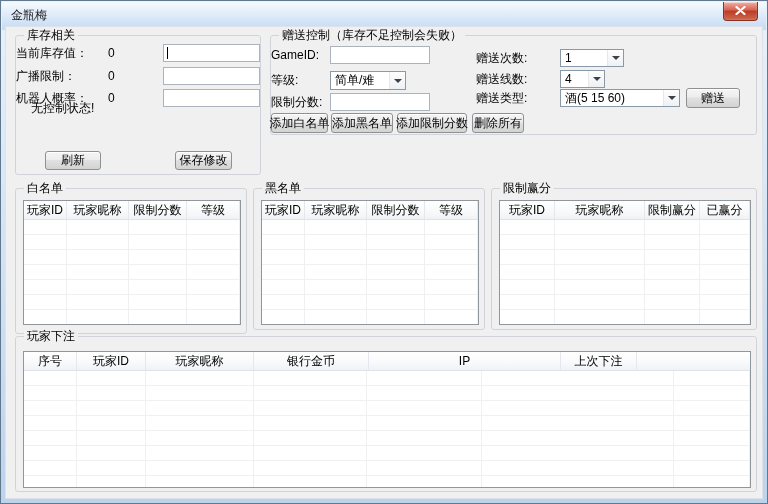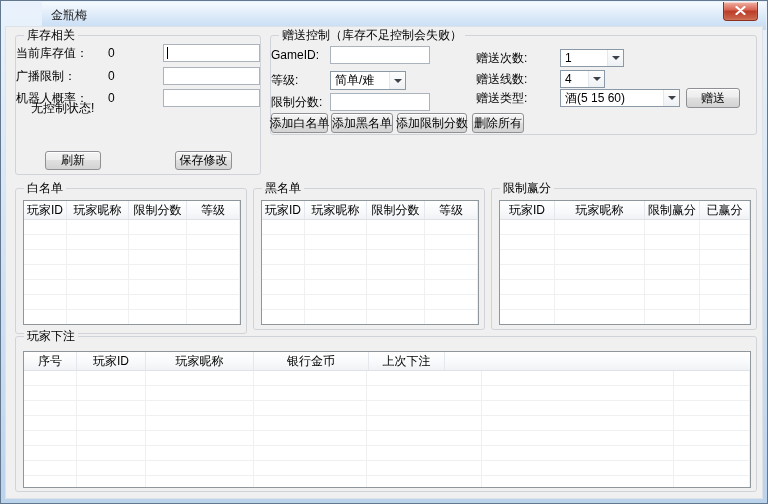--- a/index.html
+++ b/index.html
@@ -3,21 +3,21 @@
 <meta charset="utf-8">
 <style>
   html,body{margin:0;padding:0;background:#fff;}
   .window{
     position:relative;width:768px;height:504px;box-sizing:border-box;
     font-family:"Liberation Sans","DejaVu Sans",sans-serif;font-size:12px;color:#000;
     border:1px solid #62788f;
     background:linear-gradient(180deg,#e9f2fc,#bcd3ec);
   }
   .titlebar{position:absolute;left:1px;top:1px;right:1px;height:28px;
-    background:linear-gradient(180deg,#f5fafe,#e2edfa 40%,#cfe2f6 75%,#c7dcf2);margin-left:40px;}
+    background:linear-gradient(180deg,#f5fafe,#e2edfa 40%,#cfe2f6 75%,#c7dcf2);}
   .title-text{position:absolute;left:9px;top:5px;color:#1c1c1c;}
   .close-btn{position:absolute;top:0;right:8px;width:35px;height:19px;box-sizing:border-box;
     background:linear-gradient(180deg,#efb3a5,#d8604f 45%,#ba3b28 50%,#cc6a4f);
     border:1px solid #8d2e1f;border-top:none;border-radius:0 0 4px 4px;
     display:flex;align-items:center;justify-content:center;
     box-shadow:inset 0 1px 0 rgba(255,255,255,.45), inset 0 0 2px rgba(255,255,255,.3);}
   .client{position:absolute;left:4px;top:25px;right:4px;bottom:4px;background:#f0f0f0;border:1px solid #dde2e8;box-sizing:border-box;}
 
   .gb{position:absolute;border:1px solid #d0d4da;border-radius:3px;box-sizing:border-box;}
   .gt{position:absolute;top:-8px;left:8px;background:#f0f0f0;padding:0 3px;line-height:15px;white-space:nowrap;}
@@ -204,20 +204,21 @@
     </div>
 
     <div class="gb" style="left:9px;top:309px;width:742px;height:156px;">
       <span class="gt">玩家下注</span>
       <div class="lv" style="left:7px;top:14px;width:728px;height:137px;">
         <div class="lv-head">
             <span class="hcell" style="width: 53px;">序号</span>
             <span class="hcell" style="width: 69px;">玩家ID</span>
             <span class="hcell" style="width: 108px;">玩家昵称</span>
             <span class="hcell" style="width: 115px;">银行金币</span>
+            <span class="hcell" style="width: 192px;">IP</span>
             <span class="hcell" style="width: 76px;">上次下注</span>
           </div>
         <div class="lv-body">
             <div class="vline" style="left: 52px;"></div>
             <div class="vline" style="left: 121px;"></div>
             <div class="vline" style="left: 229px;"></div>
             <div class="vline" style="left: 342px;"></div>
             <div class="vline" style="left: 457px;"></div>
             <div class="vline" style="left: 649px;"></div>
             <div class="vline" style="left: 725px;"></div>

